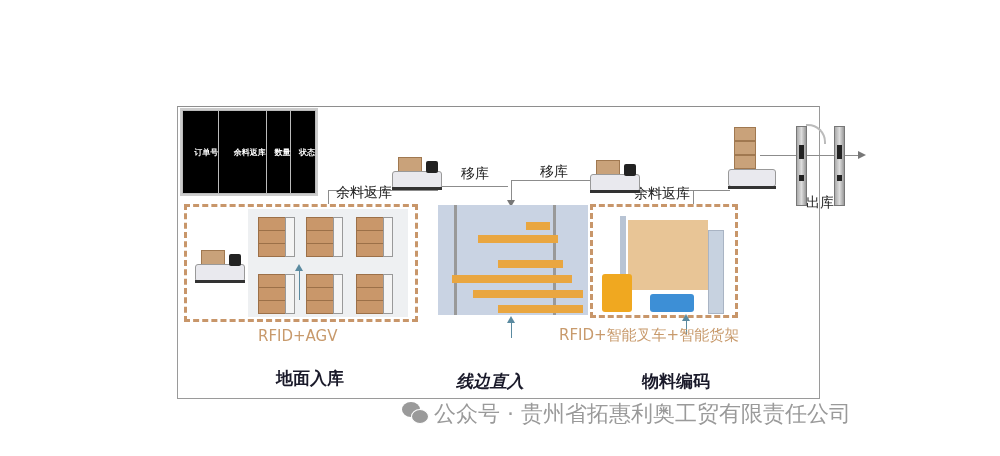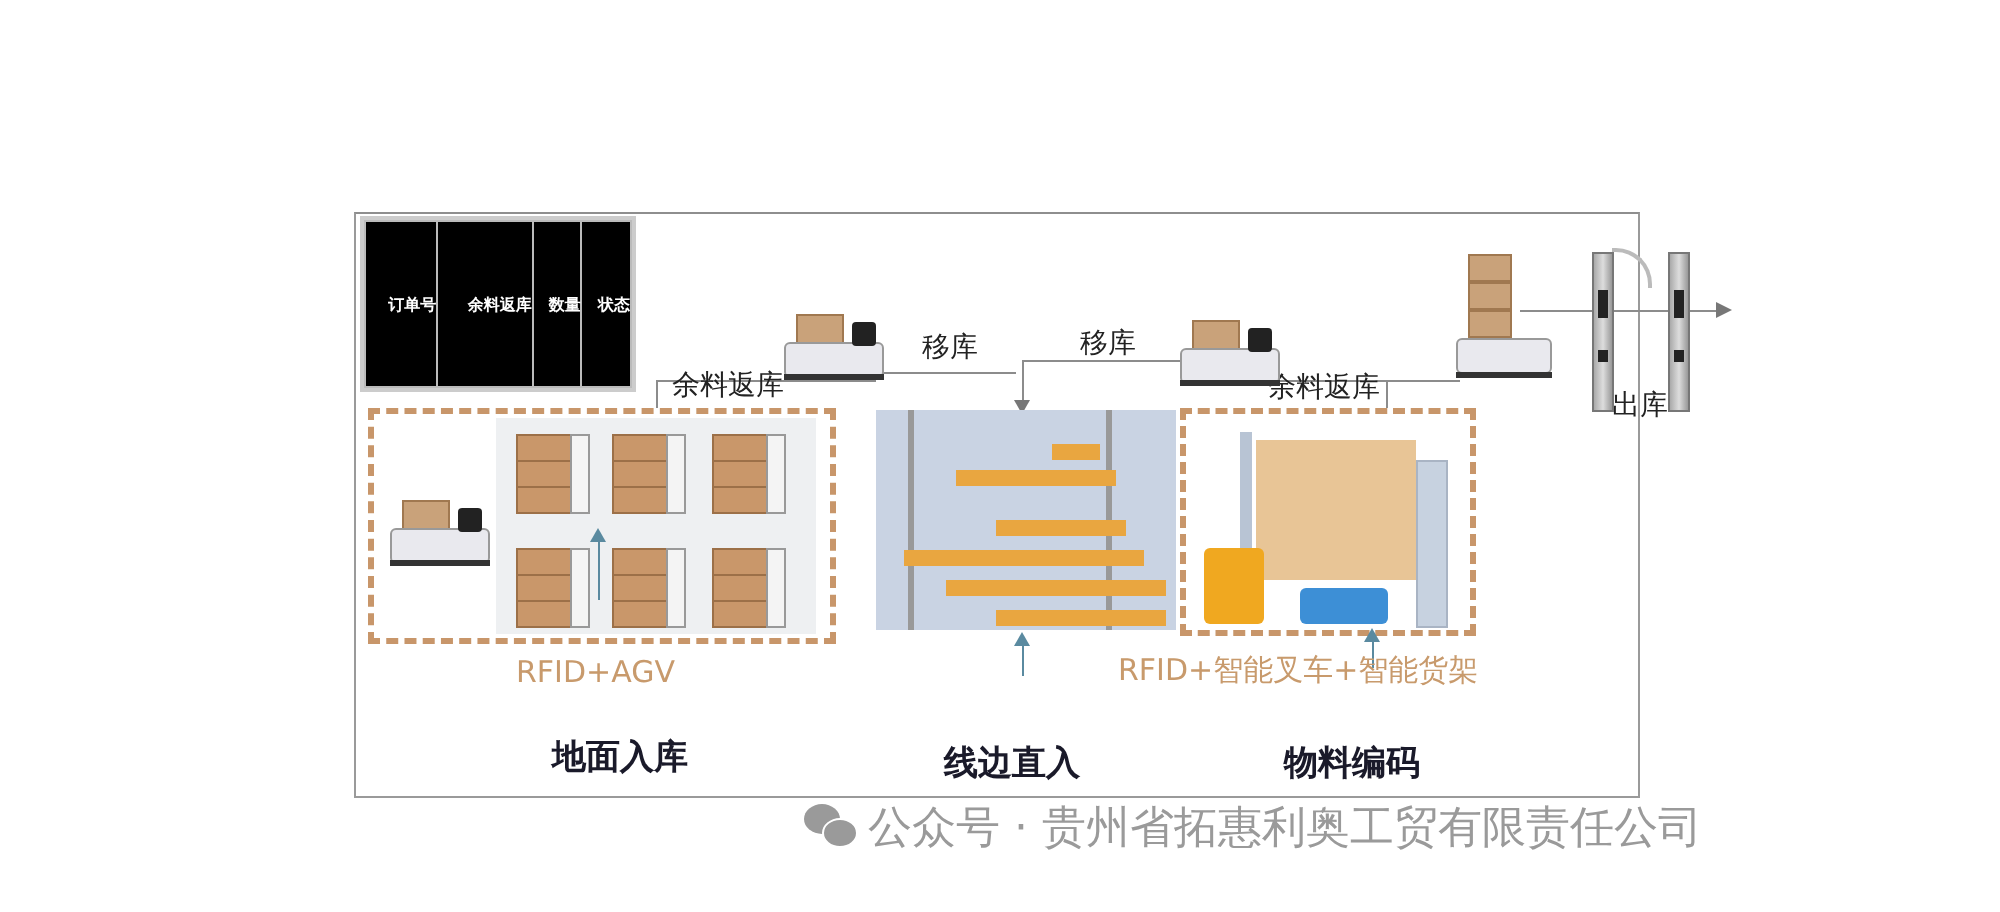--- a/index.html
+++ b/index.html
@@ -154,21 +154,21 @@
   <div class="abs" style="left:115px;top:0;width:3px;height:110px;background:#999;"></div>
   <div class="abs" style="left:88px;top:17px;width:24px;height:8px;background:#e9a640;"></div>
   <div class="abs" style="left:40px;top:30px;width:80px;height:8px;background:#e9a640;"></div>
   <div class="abs" style="left:60px;top:55px;width:65px;height:8px;background:#e9a640;"></div>
   <div class="abs" style="left:14px;top:70px;width:120px;height:8px;background:#e9a640;"></div>
   <div class="abs" style="left:35px;top:85px;width:110px;height:8px;background:#e9a640;"></div>
   <div class="abs" style="left:60px;top:100px;width:85px;height:8px;background:#e9a640;"></div>
 </div>
 <div class="abs" style="left:511px;top:322px;width:1px;height:16px;background:#5a8aa0;"></div>
 <div class="abs arrow-up" style="left:507px;top:316px;"></div>
-<div class="abs bold-lbl" style="left:472px;top:370px;">线边直入</div>
+<div class="abs bold-lbl" style="left:456px;top:370px;font-style:italic;">线边直入</div>
 
 <div class="abs dash" style="left:590px;top:204px;width:148px;height:114px;"></div>
 <div class="abs" style="left:598px;top:210px;width:132px;height:102px;">
   <div class="abs" style="left:22px;top:6px;width:6px;height:96px;background:#b8c4d4;"></div>
   <div class="abs" style="left:30px;top:10px;width:80px;height:70px;background:#e8c596;"></div>
   <div class="abs" style="left:110px;top:20px;width:14px;height:82px;background:#c7d2e0;border:1px solid #a9b4c4;"></div>
   <div class="abs" style="left:4px;top:64px;width:30px;height:38px;background:#f0a820;border-radius:3px;"></div>
   <div class="abs" style="left:52px;top:84px;width:44px;height:18px;background:#3d8fd6;border-radius:3px;"></div>
 </div>
 <div class="abs" style="left:686px;top:320px;width:1px;height:14px;background:#5a8aa0;"></div>

